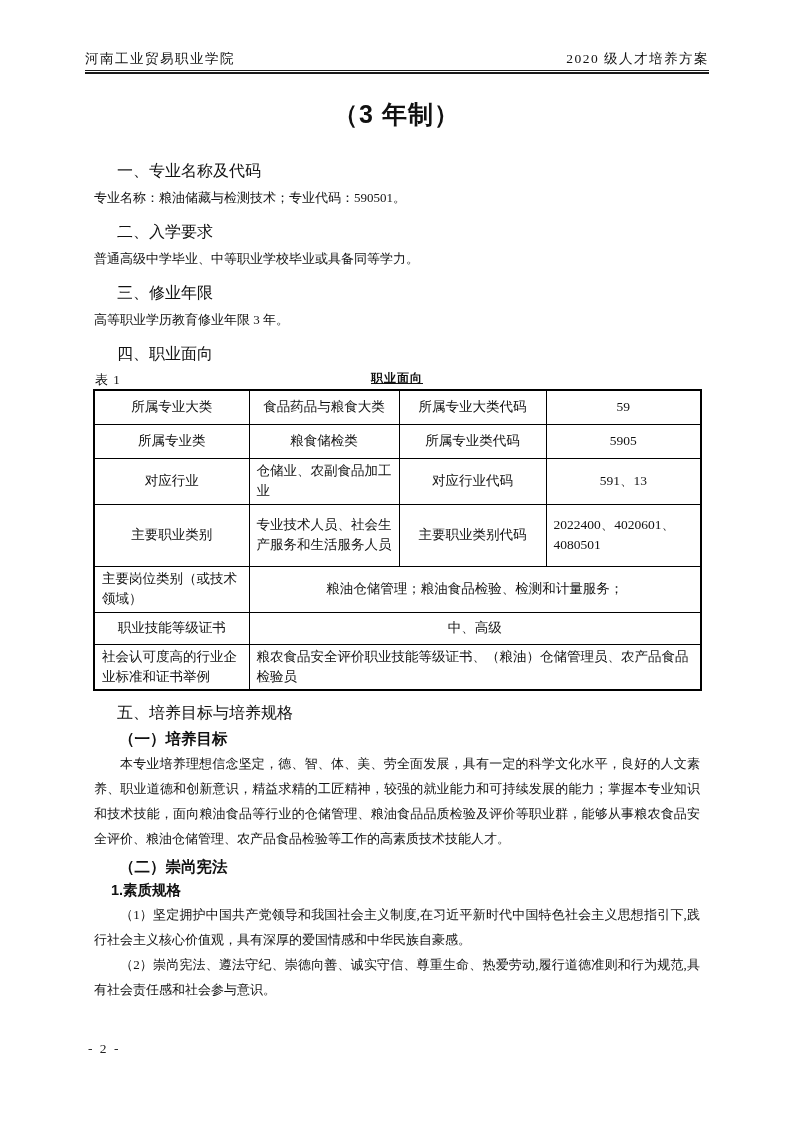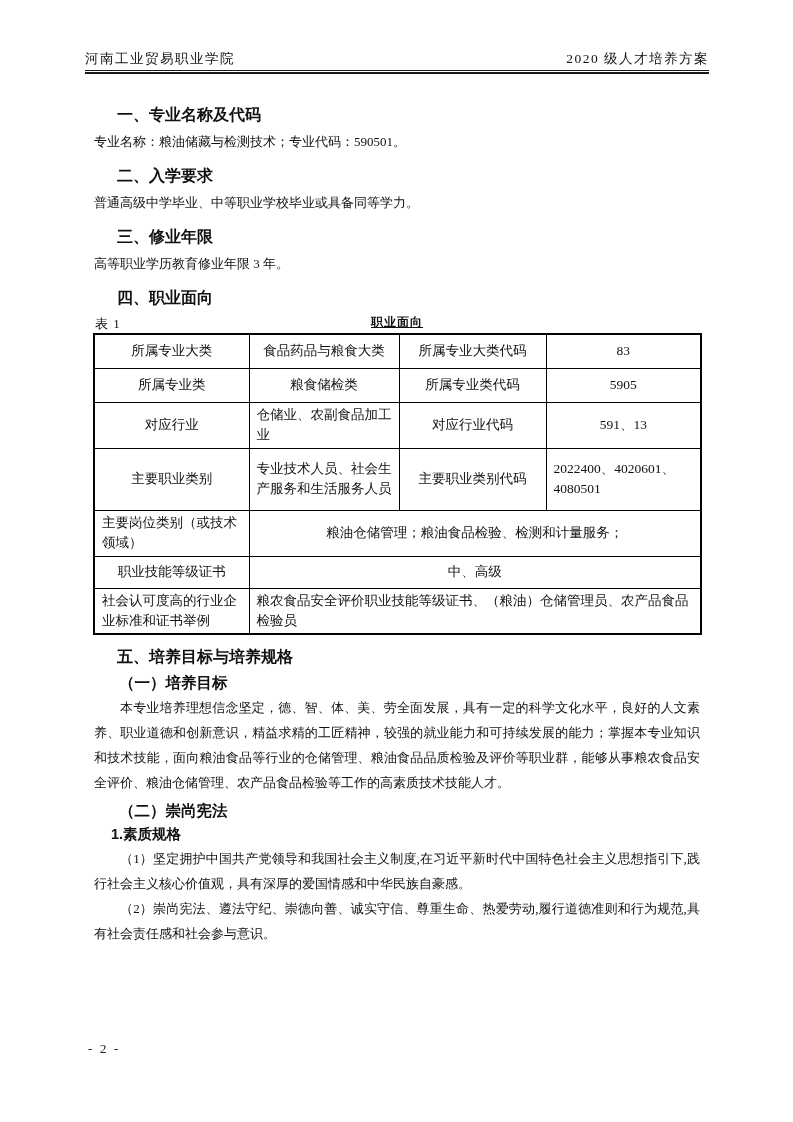--- a/index.html
+++ b/index.html
@@ -43,21 +43,21 @@
     font-family: "Liberation Sans", "DejaVu Sans", sans-serif;
     font-weight: 700;
     font-size: 25px;
     letter-spacing: 1px;
     line-height: 32px;
   }
   
   .content { margin: 0 93px 0 94px; }
   .h-sec {
     font-family: "Liberation Sans", "DejaVu Sans", sans-serif;
-    font-weight: 700;
+    font-weight: 400;
     font-size: 16px;
     line-height: 21px;
     padding-left: 23px;
     margin: 11px 0 4px;
   }
   .h-sec.first { margin-top: 30px; }
   .h-sub {
     font-family: "Liberation Sans", "DejaVu Sans", sans-serif;
     font-weight: 700;
     font-size: 15.5px;
@@ -135,20 +135,21 @@
 
 <div class="page">
 
   <div class="header">
     <span>河南工业贸易职业学院</span>
     <span>2020 级人才培养方案</span>
   </div>
   <div class="header-rule-thin"></div>
   <div class="header-rule-thick"></div>
 
+  <div class="doc-subtitle">（3 年制）</div>
 
   <div class="content">
 
     <div class="h-sec first">一、专业名称及代码</div>
     <p class="body-line">专业名称：粮油储藏与检测技术；专业代码：590501。</p>
 
     <div class="h-sec">二、入学要求</div>
     <p class="body-line">普通高级中学毕业、中等职业学校毕业或具备同等学力。</p>
 
     <div class="h-sec">三、修业年限</div>
@@ -166,21 +167,21 @@
         <col style="width:155px">
           <col style="width:150px">
           <col style="width:147px">
           <col style="width:155px">
       </colgroup>
       <tbody>
         <tr class="r-h34">
           <td>所属专业大类</td>
           <td>食品药品与粮食大类</td>
           <td>所属专业大类代码</td>
-          <td>83</td>
+          <td>59</td>
         </tr>
         <tr class="r-h34">
           <td>所属专业类</td>
           <td>粮食储检类</td>
           <td>所属专业类代码</td>
           <td>5905</td>
         </tr>
         <tr class="r-h46">
           <td>对应行业</td>
           <td class="l">仓储业、农副食品加工业</td>

